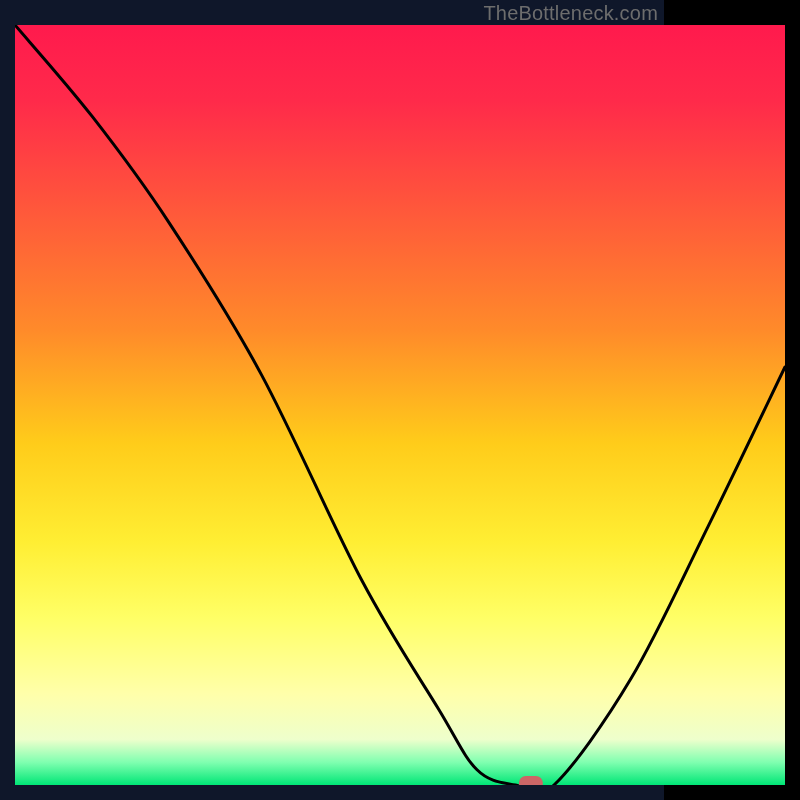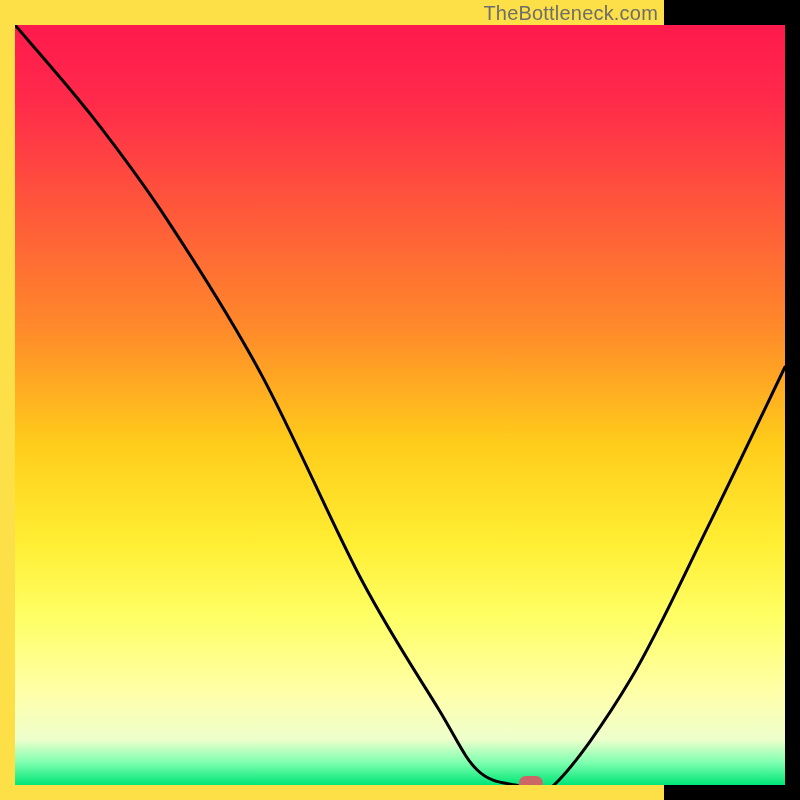--- a/index.html
+++ b/index.html
@@ -9,21 +9,21 @@
     height: 800px;
     background: #000;
     overflow: hidden;
   }
   .frame {
     position: absolute;
     left: 0;
     top: 0;
     width: 664px;
     height: 800px;
-    background: #fde047;
+    background: #0f172a;
   }
   .plot-area {
     position: absolute;
     left: 15px;
     top: 25px;
     width: 770px;
     height: 760px;
     background: linear-gradient(to bottom,
       #ff1a4d 0%,
       #ff2a4a 10%,

